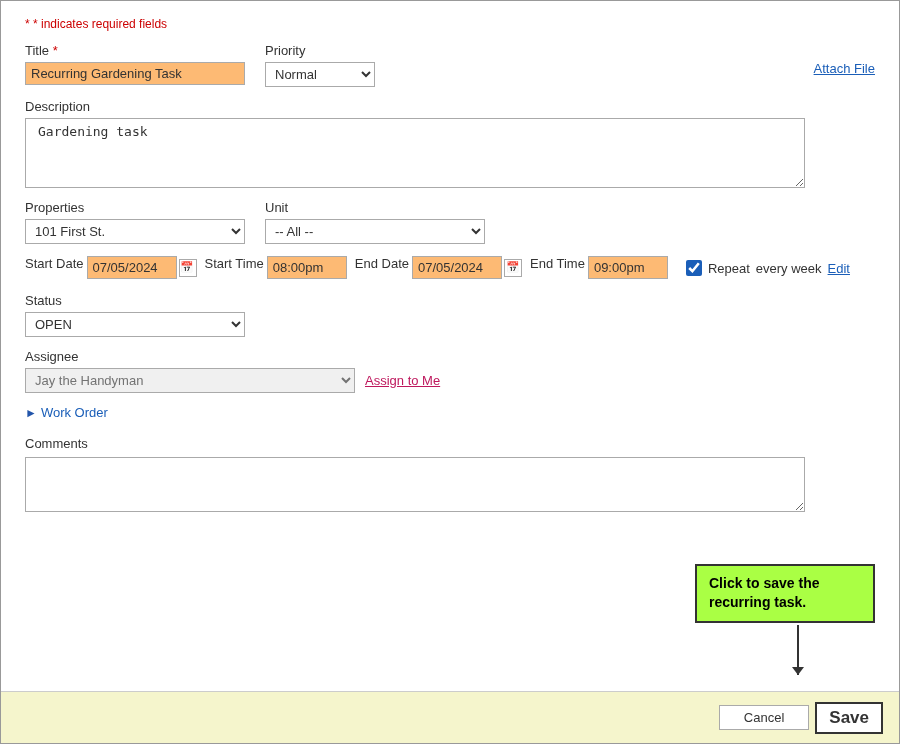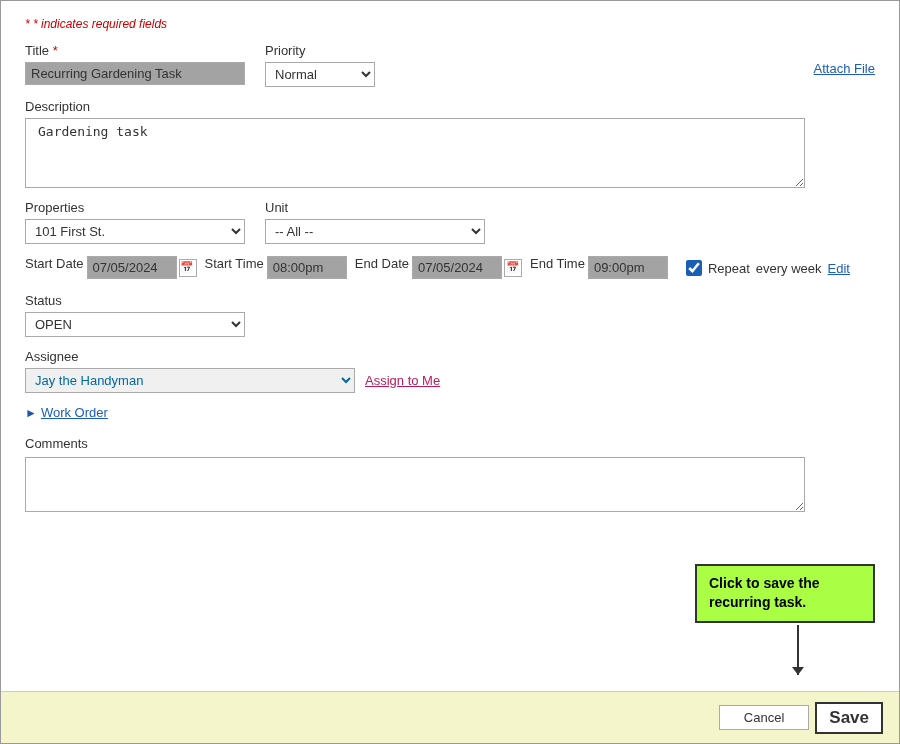--- a/index.html
+++ b/index.html
@@ -12,21 +12,20 @@
     .page-container {
       width: 900px;
       min-height: 744px;
       background: #fff;
       border: 1px solid #999;
       padding: 16px 24px 0 24px;
       position: relative;
     }
     .required-note {
       color: #999;
-      font-style: italic;
       font-size: 12px;
       margin-bottom: 12px;
     }
     .required-note span {
       color: #cc0000;
     }
     .form-row {
       display: flex;
       align-items: flex-start;
       margin-bottom: 12px;
@@ -43,21 +42,21 @@
       font-weight: normal;
     }
     .form-label .required-star {
       color: #cc0000;
     }
     input[type="text"] {
       border: 1px solid #aaa;
       padding: 3px 5px;
       font-size: 13px;
       color: #333;
-      background: #a3a3a3;
+      background: #fdba74;
     }
     select {
       border: 1px solid #aaa;
       padding: 3px 5px;
       font-size: 13px;
       color: #333;
       background: #fff;
       cursor: pointer;
     }
     textarea {
@@ -157,42 +156,41 @@
       display: flex;
       align-items: center;
       gap: 10px;
     }
     .assignee-select {
       width: 330px;
       background: #f0f0f0;
       border: 1px solid #aaa;
       padding: 3px 5px;
       font-size: 13px;
-      color: #0369a1;
+      color: #737373;
       cursor: pointer;
     }
     .assign-to-me-link {
       color: #be185d;
       text-decoration: underline;
       cursor: pointer;
       font-size: 13px;
     }
     .work-order-section {
       margin: 8px 0 16px 0;
       display: flex;
       align-items: center;
       gap: 4px;
     }
     .work-order-arrow {
       color: #2255aa;
       font-size: 12px;
     }
     .work-order-link {
       color: #1a5eb8;
-      text-decoration: underline;
       cursor: pointer;
       font-size: 13px;
     }
     .comments-section {
       margin-top: 8px;
     }
     .comments-label {
       font-size: 13px;
       color: #333;
       margin-bottom: 6px;

